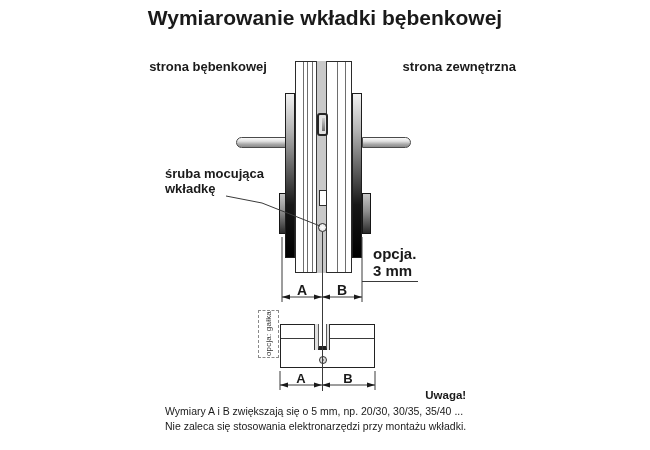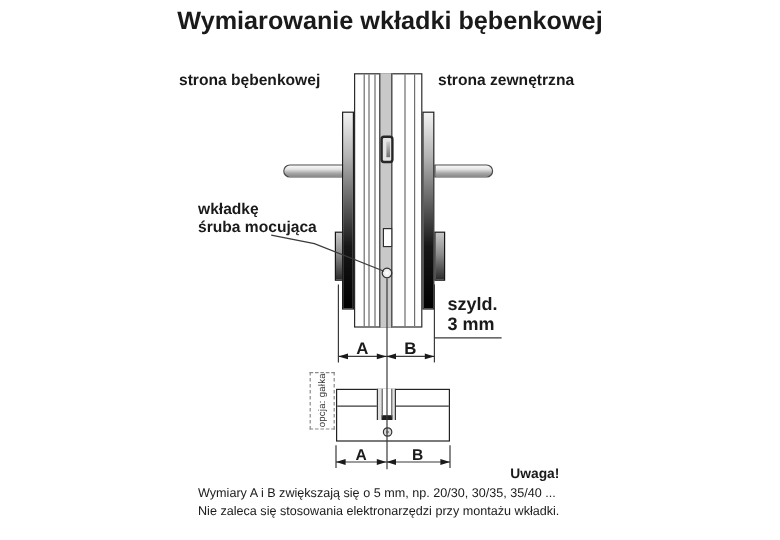--- a/index.html
+++ b/index.html
@@ -5,21 +5,21 @@
   html,body{margin:0;padding:0;background:#fff;}
   #stage{position:relative;width:650px;height:450px;background:#fff;overflow:hidden;
          font-family:"Liberation Sans",sans-serif;color:#1a1a1a;}
   .abs{position:absolute;}
   .txt{position:absolute;white-space:nowrap;color:#1a1a1a;}
 
   #title{top:6px;left:0;width:650px;text-align:center;font-size:21px;font-weight:bold;}
 
   .side-label{top:59px;font-size:13px;font-weight:bold;}
   #side-inner{left:138px;width:140px;text-align:center;}
-  #side-outer{left:365px;width:140px;text-align:left;}
+  #side-outer{left:376px;width:140px;text-align:right;}
 
   
   #door{left:295px;top:61px;width:57px;height:212px;background:#fff;border:1px solid #2b2b2b;box-sizing:border-box;}
   .door-line{position:absolute;top:0;width:1px;height:210px;background:#6e6e6e;}
   #channel{left:316px;top:61px;width:11px;height:212px;background:#c9c9c9;
            border-left:1px solid #3a3a3a;border-right:1px solid #3a3a3a;box-sizing:border-box;}
 
   
   .plate{top:93px;width:10px;height:165px;border:1px solid #1d1d1d;box-sizing:border-box;
          background:linear-gradient(180deg,#f2f2f2 0%,#b5b5b5 22%,#6e6e6e 42%,#171717 68%,#000 100%);}
@@ -101,26 +101,26 @@
   <div id="plate-left" class="abs plate"></div>
   <div id="plate-right" class="abs plate"></div>
 
   <div id="keyhole" class="abs">
     <div id="keyhole-inner" class="abs"></div>
   </div>
   <div id="facebore" class="abs"></div>
   <div id="screw-head" class="abs"></div>
 
   <div id="screw-label" class="txt">
+    <div>śruba mocująca</div>
     <div>wkładkę</div>
-    <div>śruba mocująca</div>
   </div>
 
   <div id="max-label" class="txt">
-    <div>szyld.</div>
+    <div>opcja.</div>
     <div>3 mm</div>
   </div>
 
   <div id="dimA-top" class="txt dim-label">A</div>
   <div id="dimB-top" class="txt dim-label">B</div>
 
   <div id="cyl-body" class="abs"></div>
   <div id="cam-slot" class="abs"></div>
   <div id="cam-slot-inner" class="abs"></div>
   <div id="cyl-screw" class="abs"></div>

